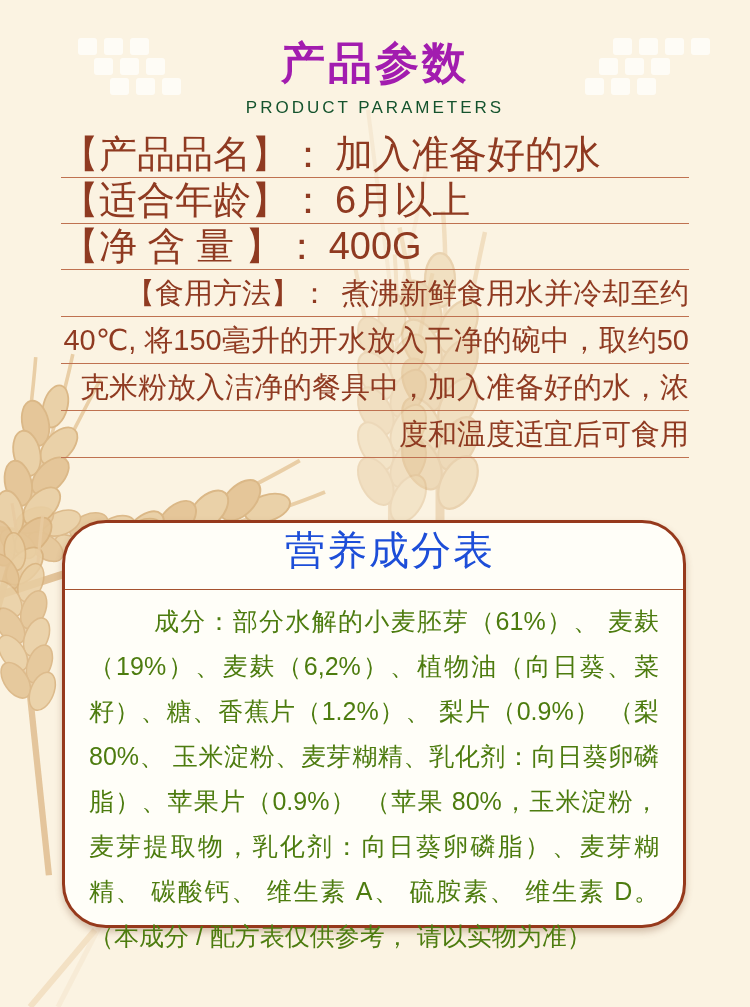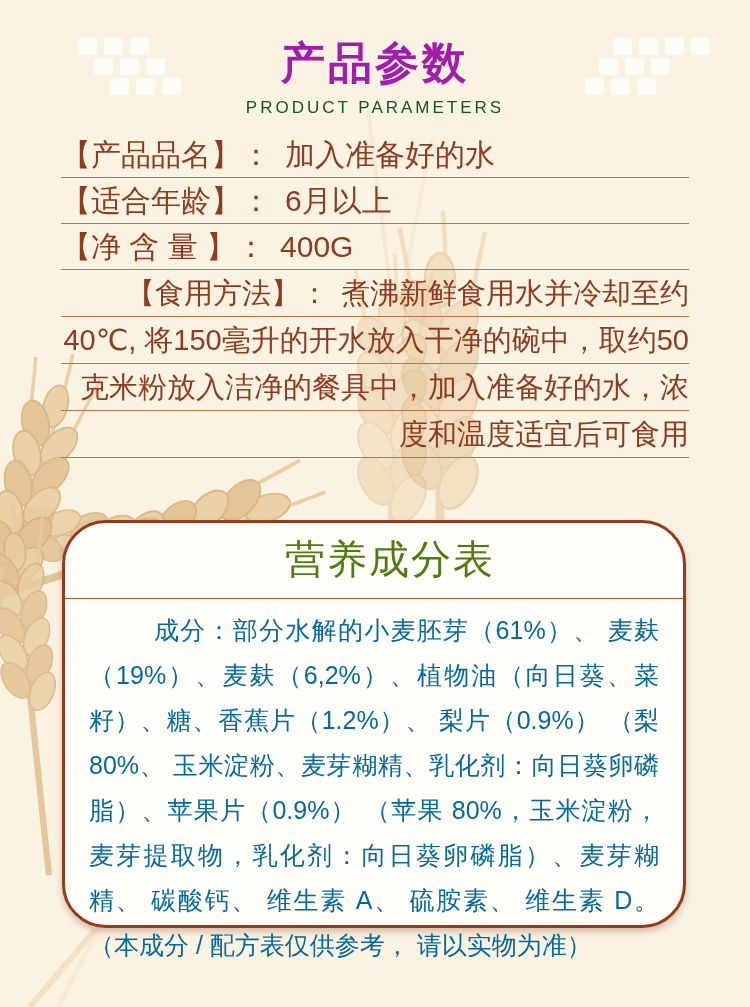--- a/index.html
+++ b/index.html
@@ -12,34 +12,34 @@
   .wheat-layer{position:absolute;left:0;top:0;width:750px;height:1007px;z-index:0;}
   .watermark{position:absolute;z-index:0;}
   .wm-row{display:flex;gap:7px;margin-bottom:3px;}
   .wm-block{width:19px;height:17px;border-radius:3px;background:rgba(255,255,252,0.75);}
   
   .header{position:absolute;left:0;top:34px;width:750px;text-align:center;z-index:2;}
   .page-title{font-size:44px;font-weight:bold;color:#a21caf;letter-spacing:3px;margin:0;}
   .page-subtitle{font-size:17px;color:#14532d;letter-spacing:3px;margin-top:5px;}
   
   .params{position:absolute;left:61px;top:132px;width:628px;z-index:2;color:#8F3A21;}
-  .param-row{display:flex;gap:14px;line-height:45px;height:45px;border-bottom:1px solid #BF7150;
-    font-size:30px;white-space:nowrap;align-items:center;}
+  .param-row{display:flex;gap:8px;line-height:45px;height:45px;border-bottom:1px solid #BF7150;
+    font-size:38px;white-space:nowrap;align-items:center;}
   .param-method{font-size:29px;line-height:47px;text-align:right;
     background:repeating-linear-gradient(to bottom,transparent 0 46px,#BF7150 46px 47px);
     min-height:188px;}
   .param-method .pvalue-inline{margin-left:12px;}
   
   .nutrition-box{position:absolute;left:62px;top:520px;width:624px;height:408px;z-index:2;
     background:#FFFEF8;border:3px solid #96391C;border-radius:44px;
     box-shadow:0 4px 7px rgba(120,70,40,0.30);box-sizing:border-box;}
-  .nutrition-title{font-size:40px;color:#4d7c0f;text-align:center;margin:9px 0 0 0;font-weight:normal;
+  .nutrition-title{font-size:40px;color:#1d4ed8;text-align:center;margin:0 0 0 0;font-weight:normal;
     letter-spacing:2px;padding-left:32px;}
   .nutrition-divider{border:none;border-top:1px solid #A5522F;margin:11px 0 0 0;}
-  .ingredients{margin:9px 24px 0 24px;font-size:25px;line-height:45px;color:#0369a1;
+  .ingredients{margin:9px 24px 0 24px;font-size:25px;line-height:45px;color:#4d7c0f;
     text-align:justify;text-indent:2.6em;}
 </style>
 </head>
 <body>
 
 <svg class="wheat-layer" viewBox="0 0 750 1007" xmlns="http://www.w3.org/2000/svg" aria-hidden="true">
   <defs>
     <g id="ear">
       <line x1="0" y1="128" x2="0" y2="300" stroke="#E0BE90" stroke-width="6"></line>
       <path d="M0,128 C-10,60 -16,8 -27,-45" stroke="#E8CBA0" stroke-width="3" fill="none"></path>

